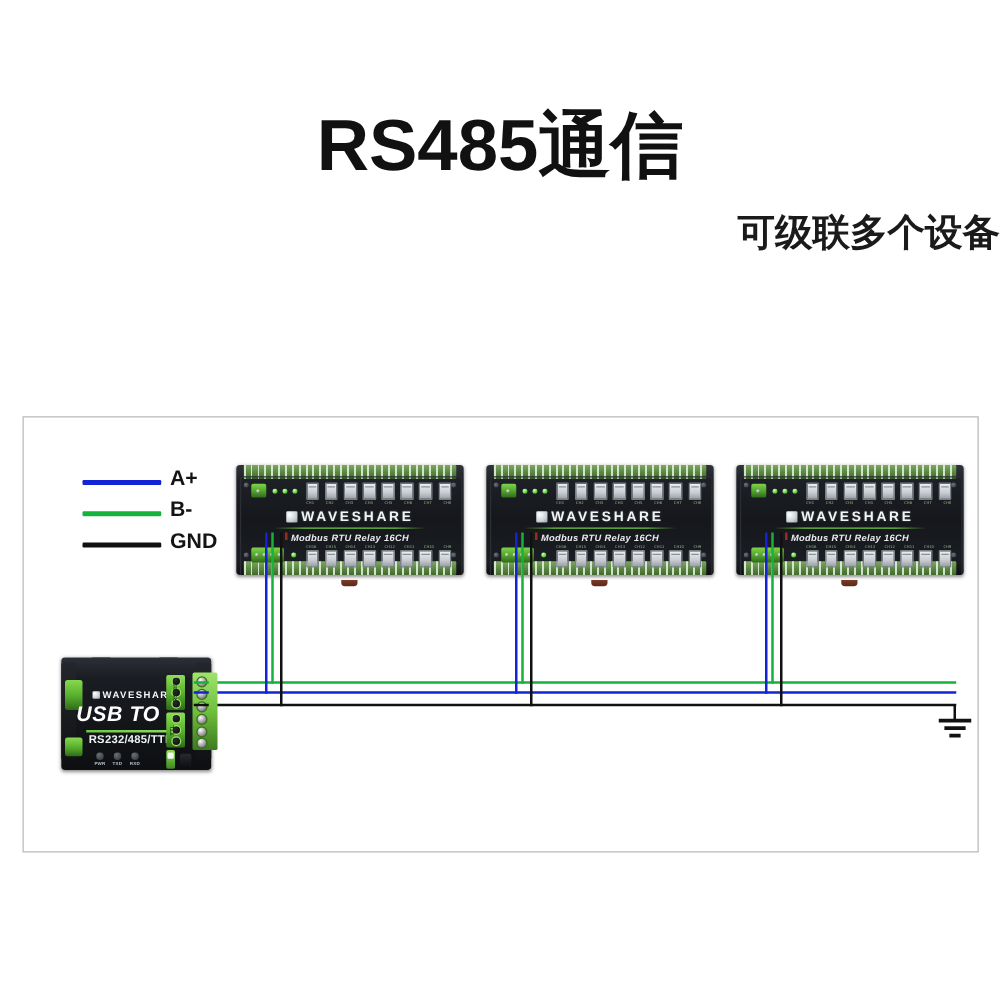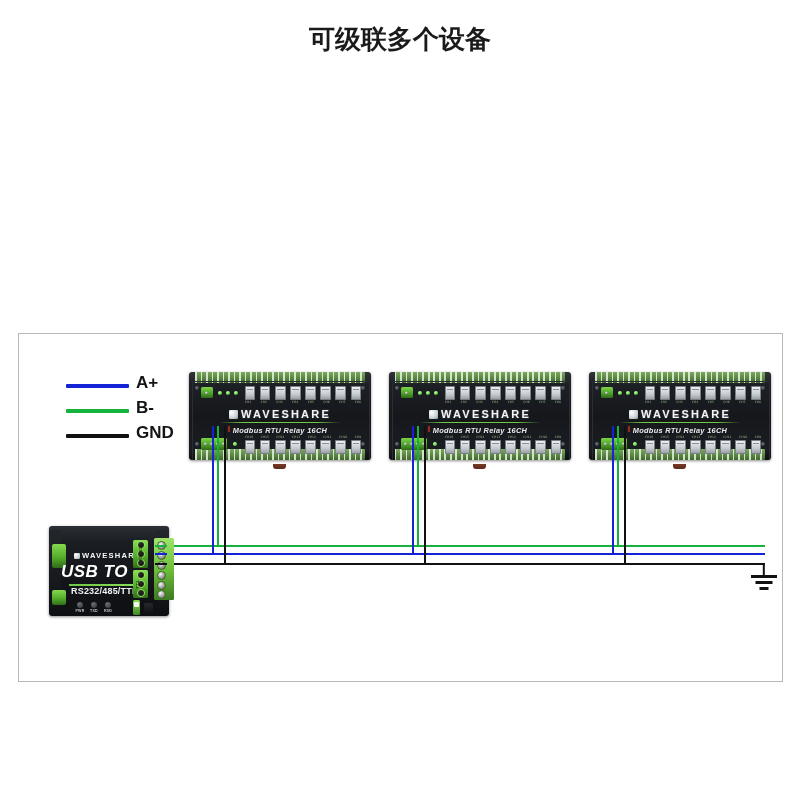--- a/index.html
+++ b/index.html
@@ -16,22 +16,22 @@
   
   .header{position:absolute;left:0;top:0;width:800px;text-align:center;}
   .title{
     margin:0;padding:0;
     font-size:58px;font-weight:700;letter-spacing:0px;
     color:#111111;line-height:1;
     margin-top:88px;
   }
   .subtitle{
     margin:0;padding:0;
-    font-size:26px;font-weight:700;color:#1a1a1a;
-    margin-top:26px;line-height:1;
+    font-size:30px;font-weight:700;color:#1a1a1a;
+    margin-top:26px;line-height:1;text-align:right;
   }
 
   
   .diagram{
     position:absolute;
     left:18px;top:333px;
     width:765px;height:349px;
     border:1.4px solid #b9b9b9;
     background:#ffffff;
     box-sizing:border-box;
@@ -253,20 +253,21 @@
     position:absolute;left:185px;top:587px;
     font-size:18px;color:#1a1a1a;font-weight:500;white-space:nowrap;
   }
 </style>
 </head>
 <body>
 
 <div class="page">
 
   <div class="header">
+    <h1 class="title">RS485通信</h1>
     <p class="subtitle">可级联多个设备</p>
   </div>
 
   <div class="diagram">
 
     <div class="legend">
       <div class="legend-row">
         <span class="legend-line w-blue"></span>
         <span class="legend-label">A+</span>
       </div>

